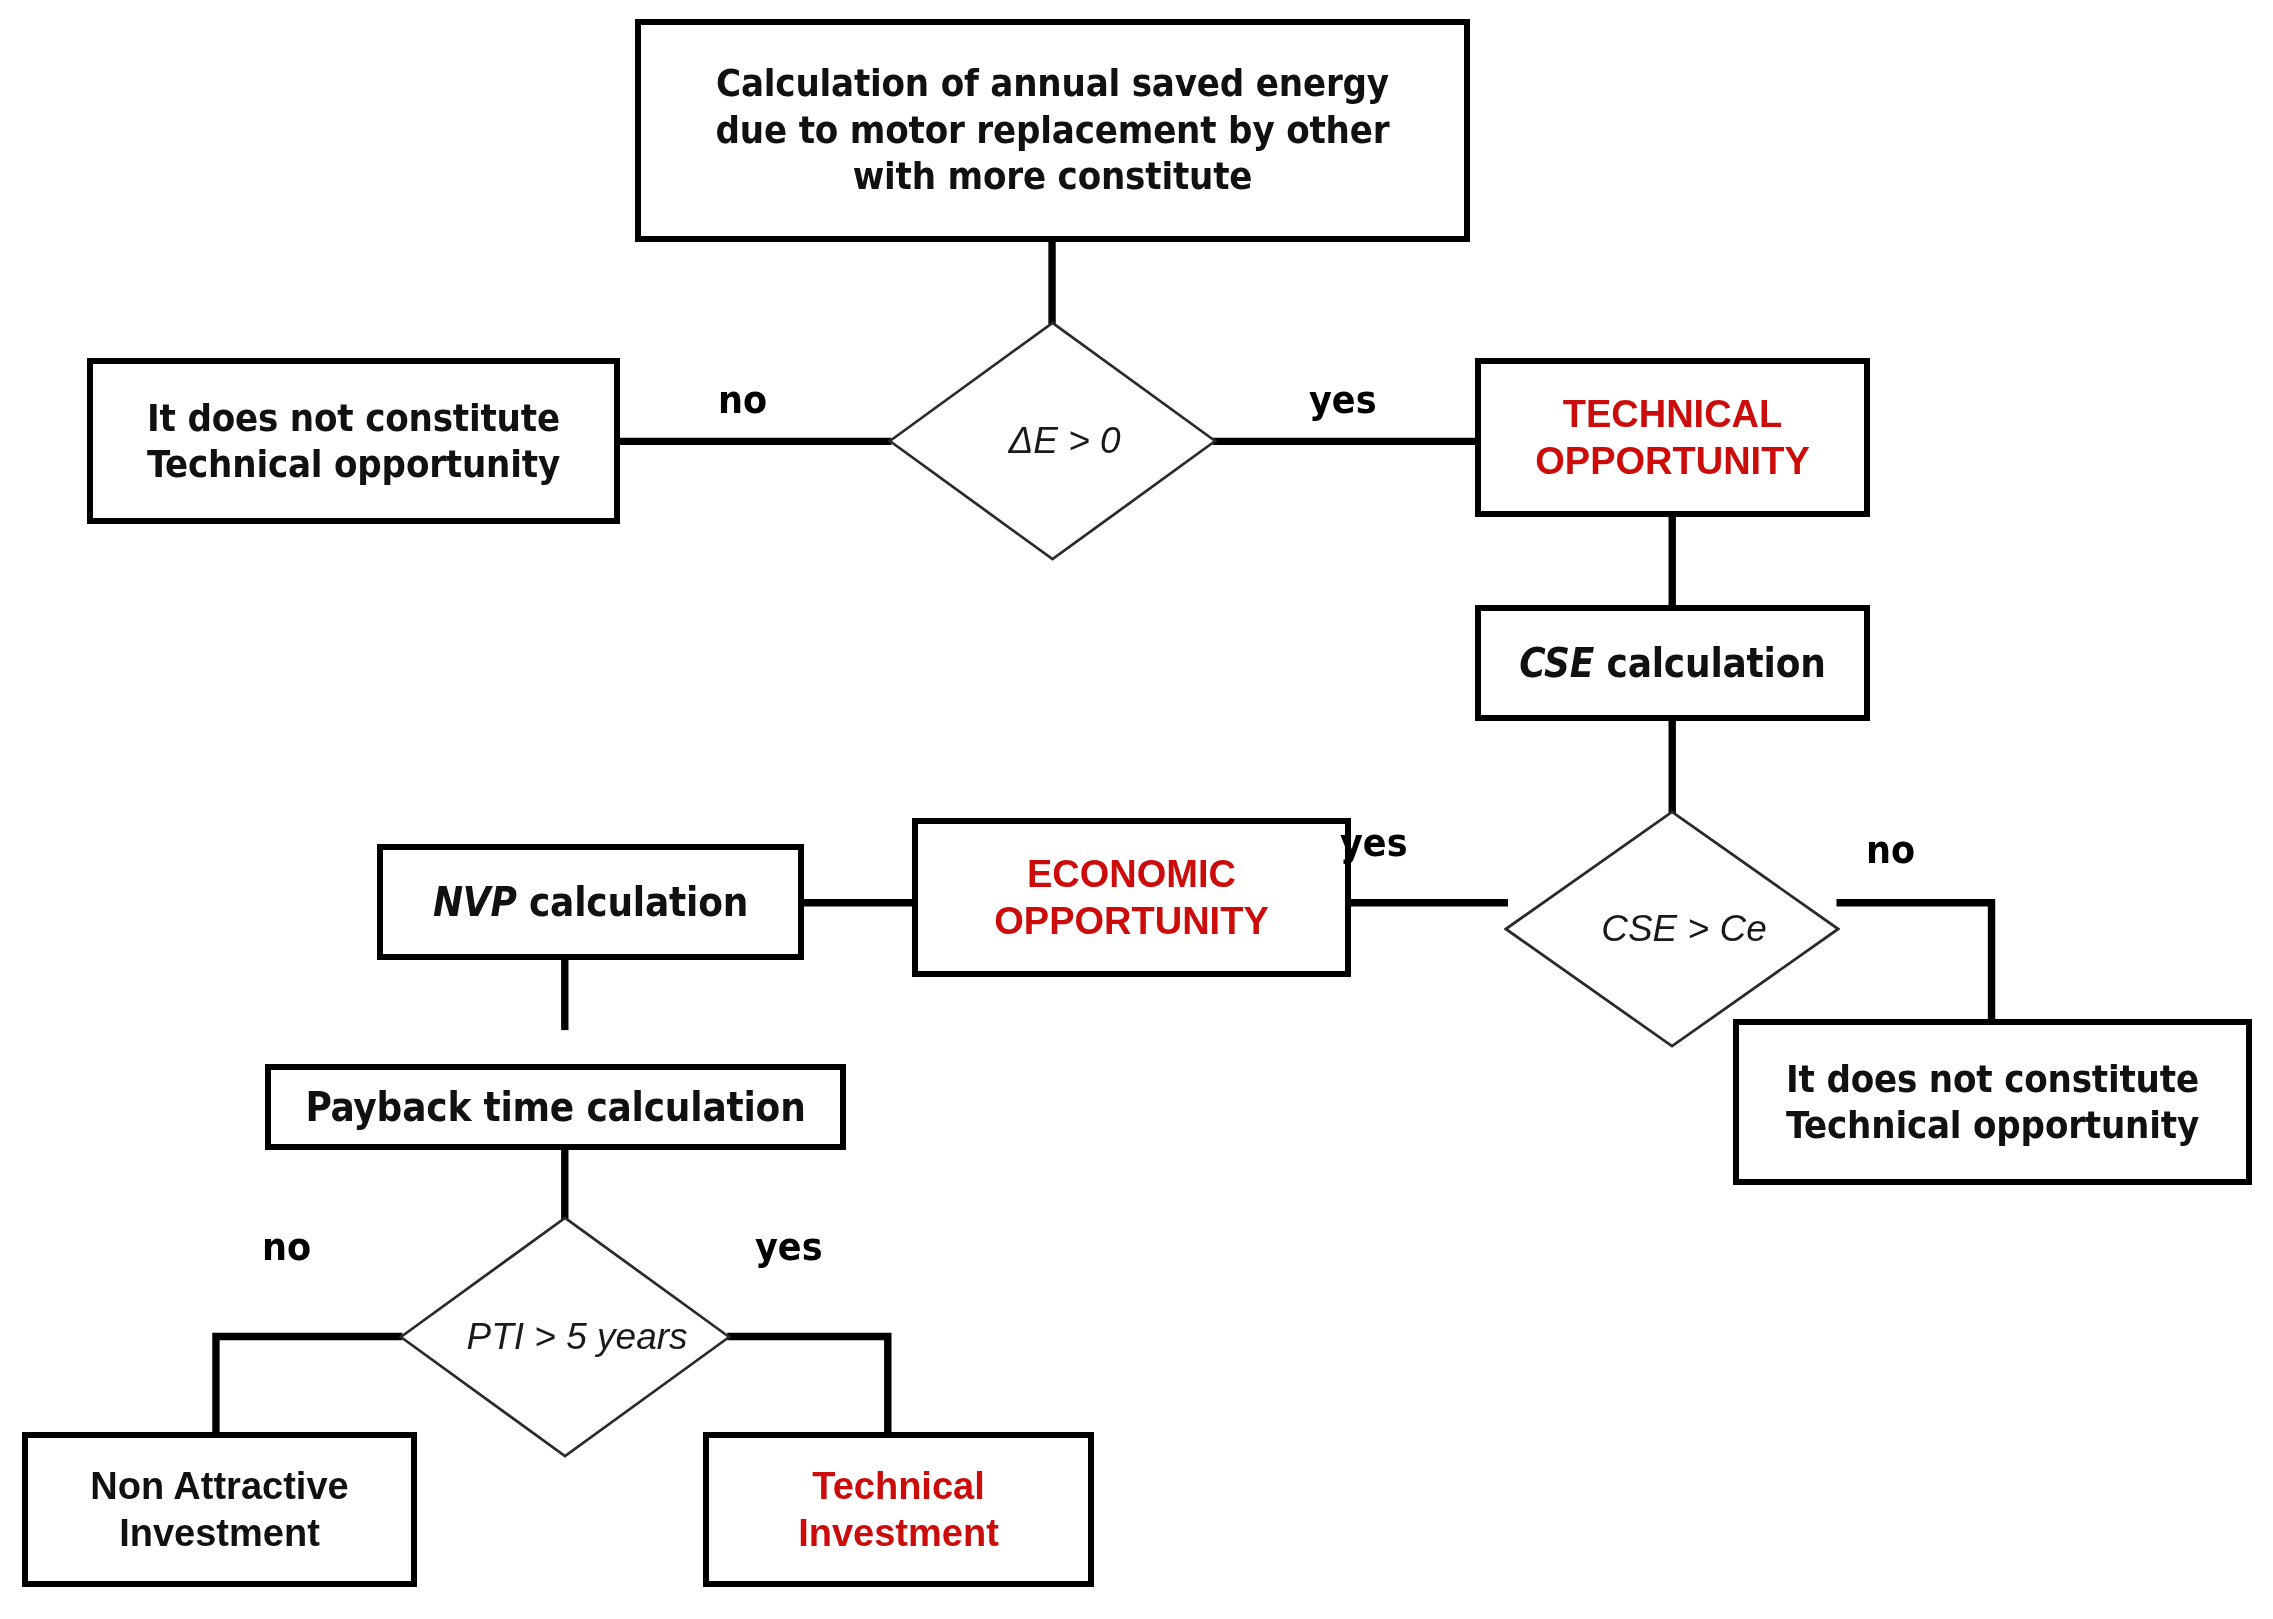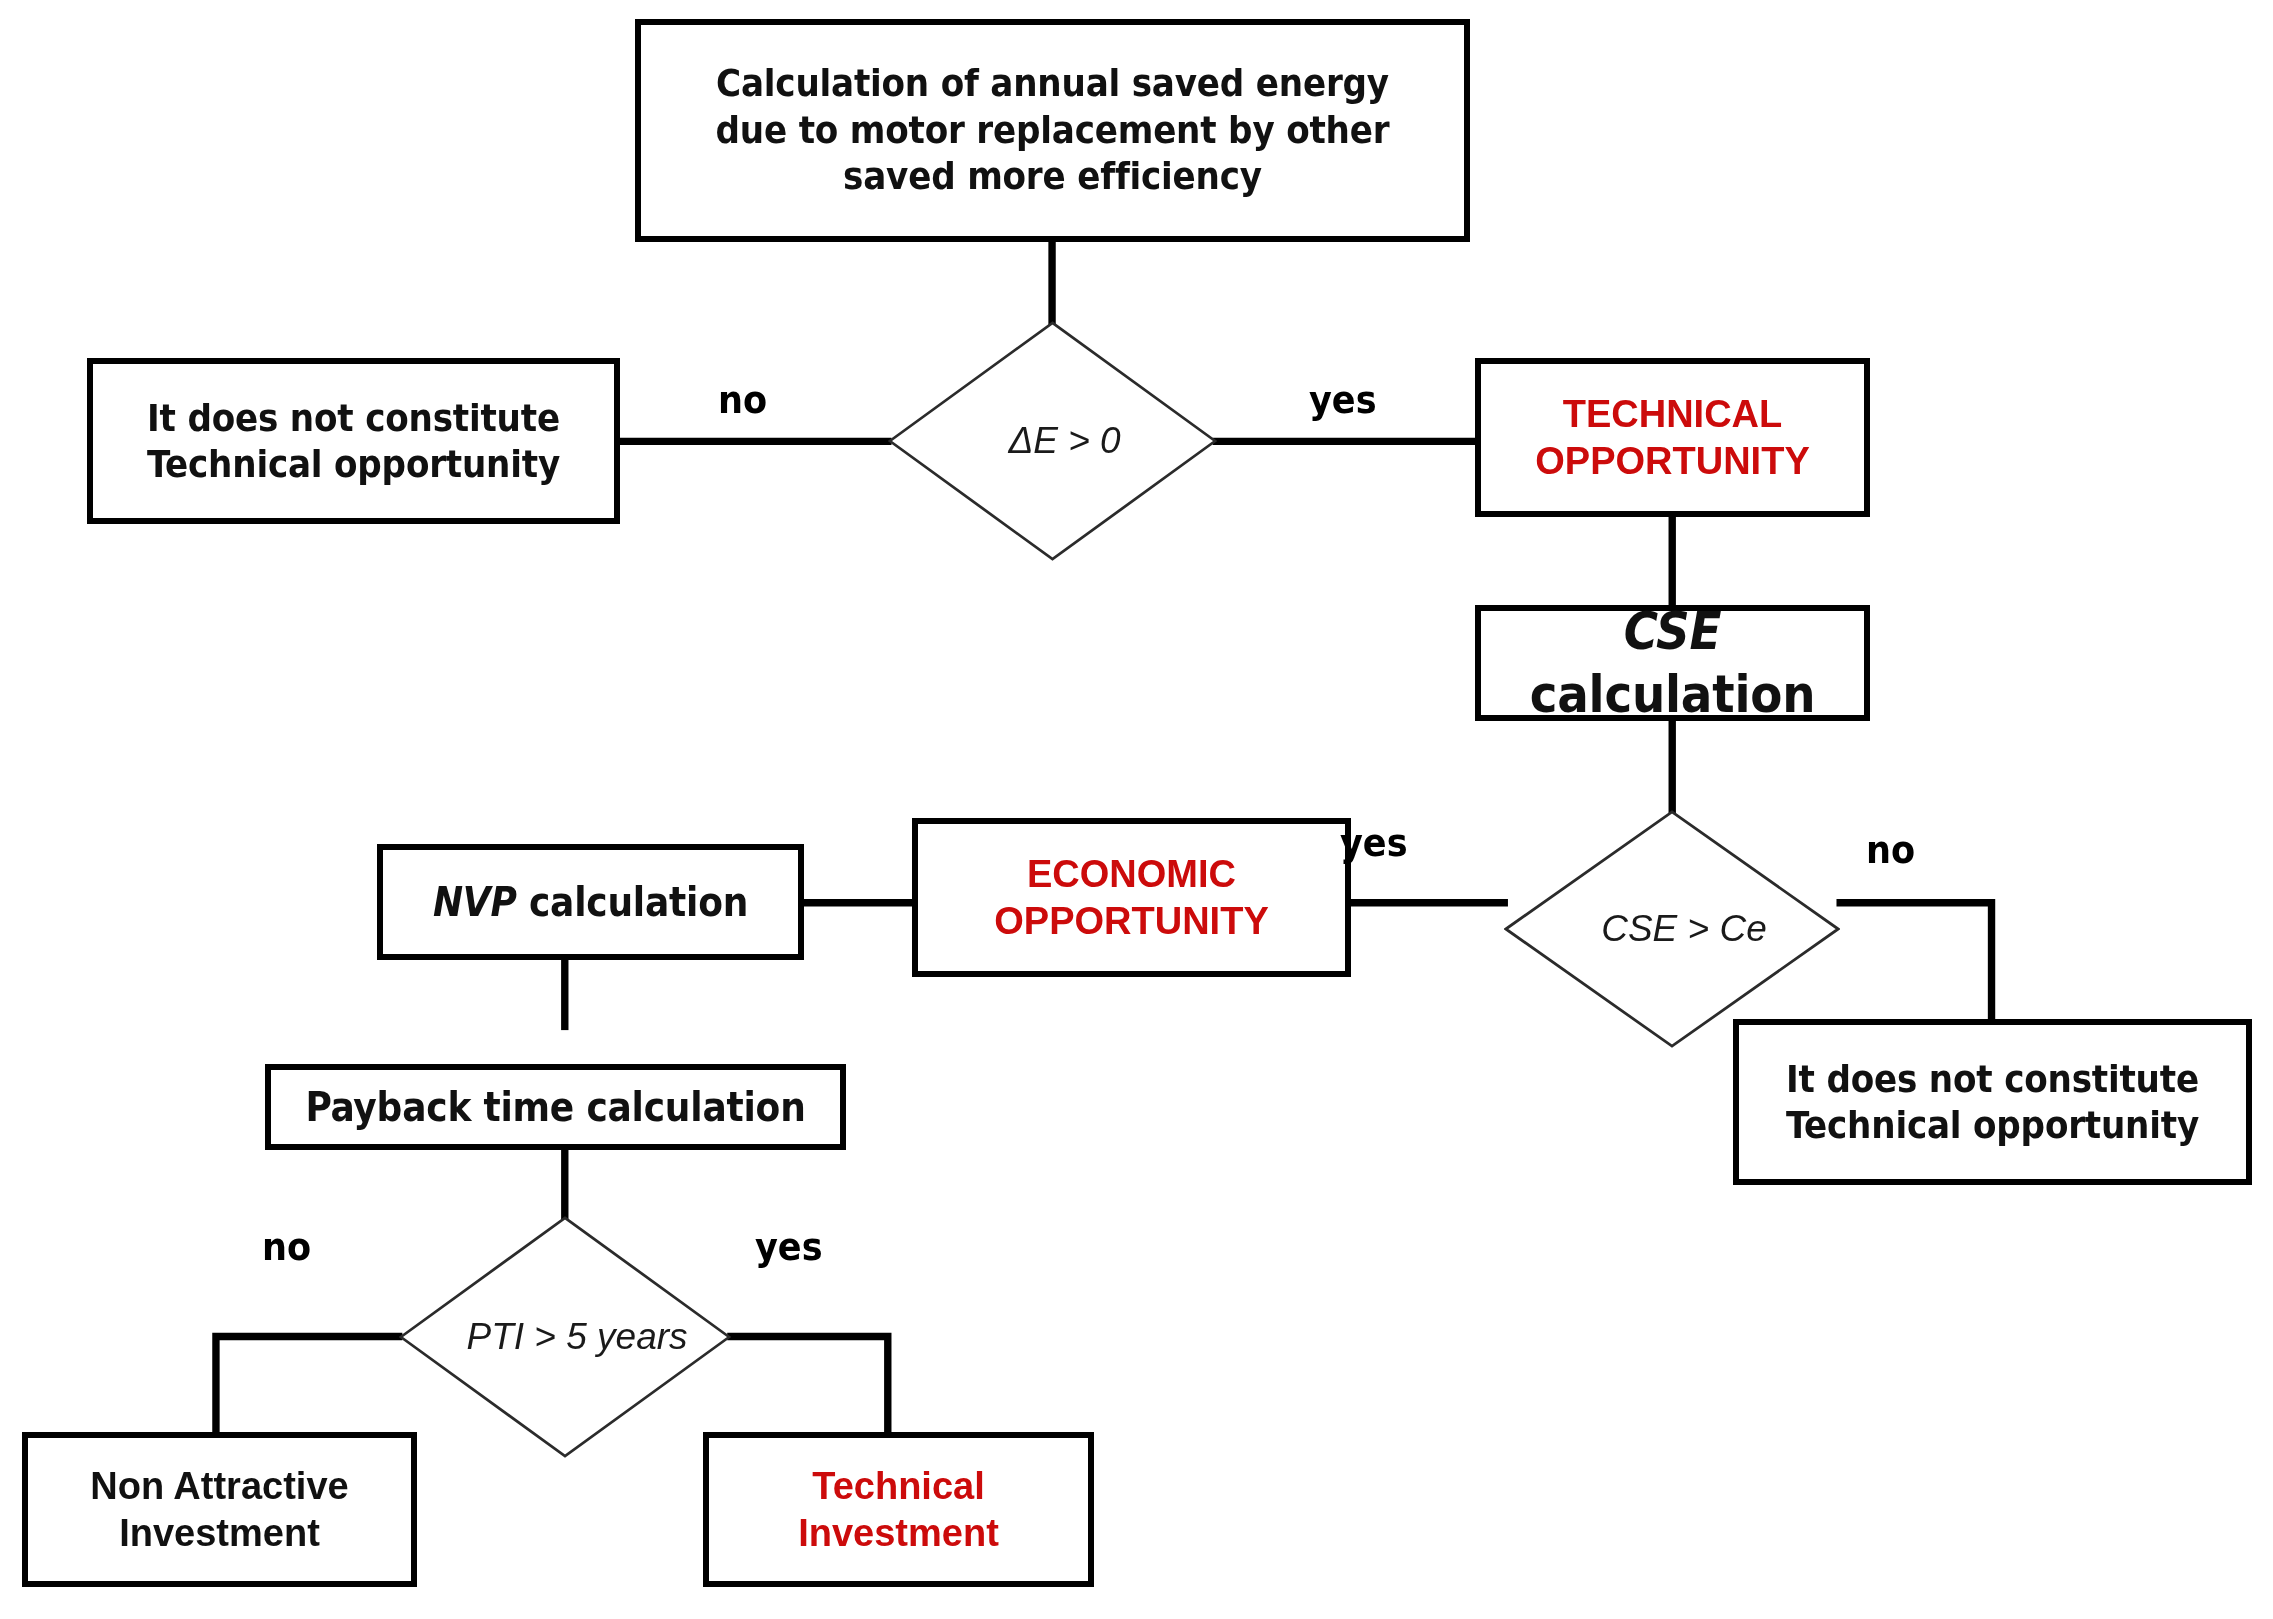--- a/index.html
+++ b/index.html
@@ -69,39 +69,39 @@
       <path d="M432,1448 L234,1448 L234,1552" stroke-width="8"></path>
 
       <path d="M792,1448 L962,1448 L962,1552" stroke-width="8"></path>
     </g>
   </svg>
 
   <div class="box" style="left:635px;top:18.5px;width:835px;height:223px;font-size:38px;">
     <span class="txt cond">
       <span>Calculation of annual saved energy</span><br>
       <span>due to motor replacement by other</span><br>
-      <span>saved more efficiency</span>
+      <span>with more constitute</span>
     </span>
   </div>
 
   <div class="box" style="left:87px;top:358px;width:533px;height:166px;font-size:38px;">
     <span class="txt cond">
       <span>It does not constitute</span><br>
       <span>Technical opportunity</span>
     </span>
   </div>
 
   <div class="box" style="left:1475px;top:358px;width:395px;height:159px;font-size:38px;">
     <span class="txt red">
       <span>TECHNICAL</span><br>
       <span>OPPORTUNITY</span>
     </span>
   </div>
 
-  <div class="box" style="left:1475px;top:605px;width:395px;height:116px;font-size:52px;">
+  <div class="box" style="left:1475px;top:605px;width:395px;height:116px;font-size:40px;">
     <span class="txt cond">
       <span class="ital">CSE</span><span> calculation</span>
     </span>
   </div>
 
   <div class="box" style="left:912px;top:818px;width:439px;height:159px;font-size:38px;">
     <span class="txt red">
       <span>ECONOMIC</span><br>
       <span>OPPORTUNITY</span>
     </span>

